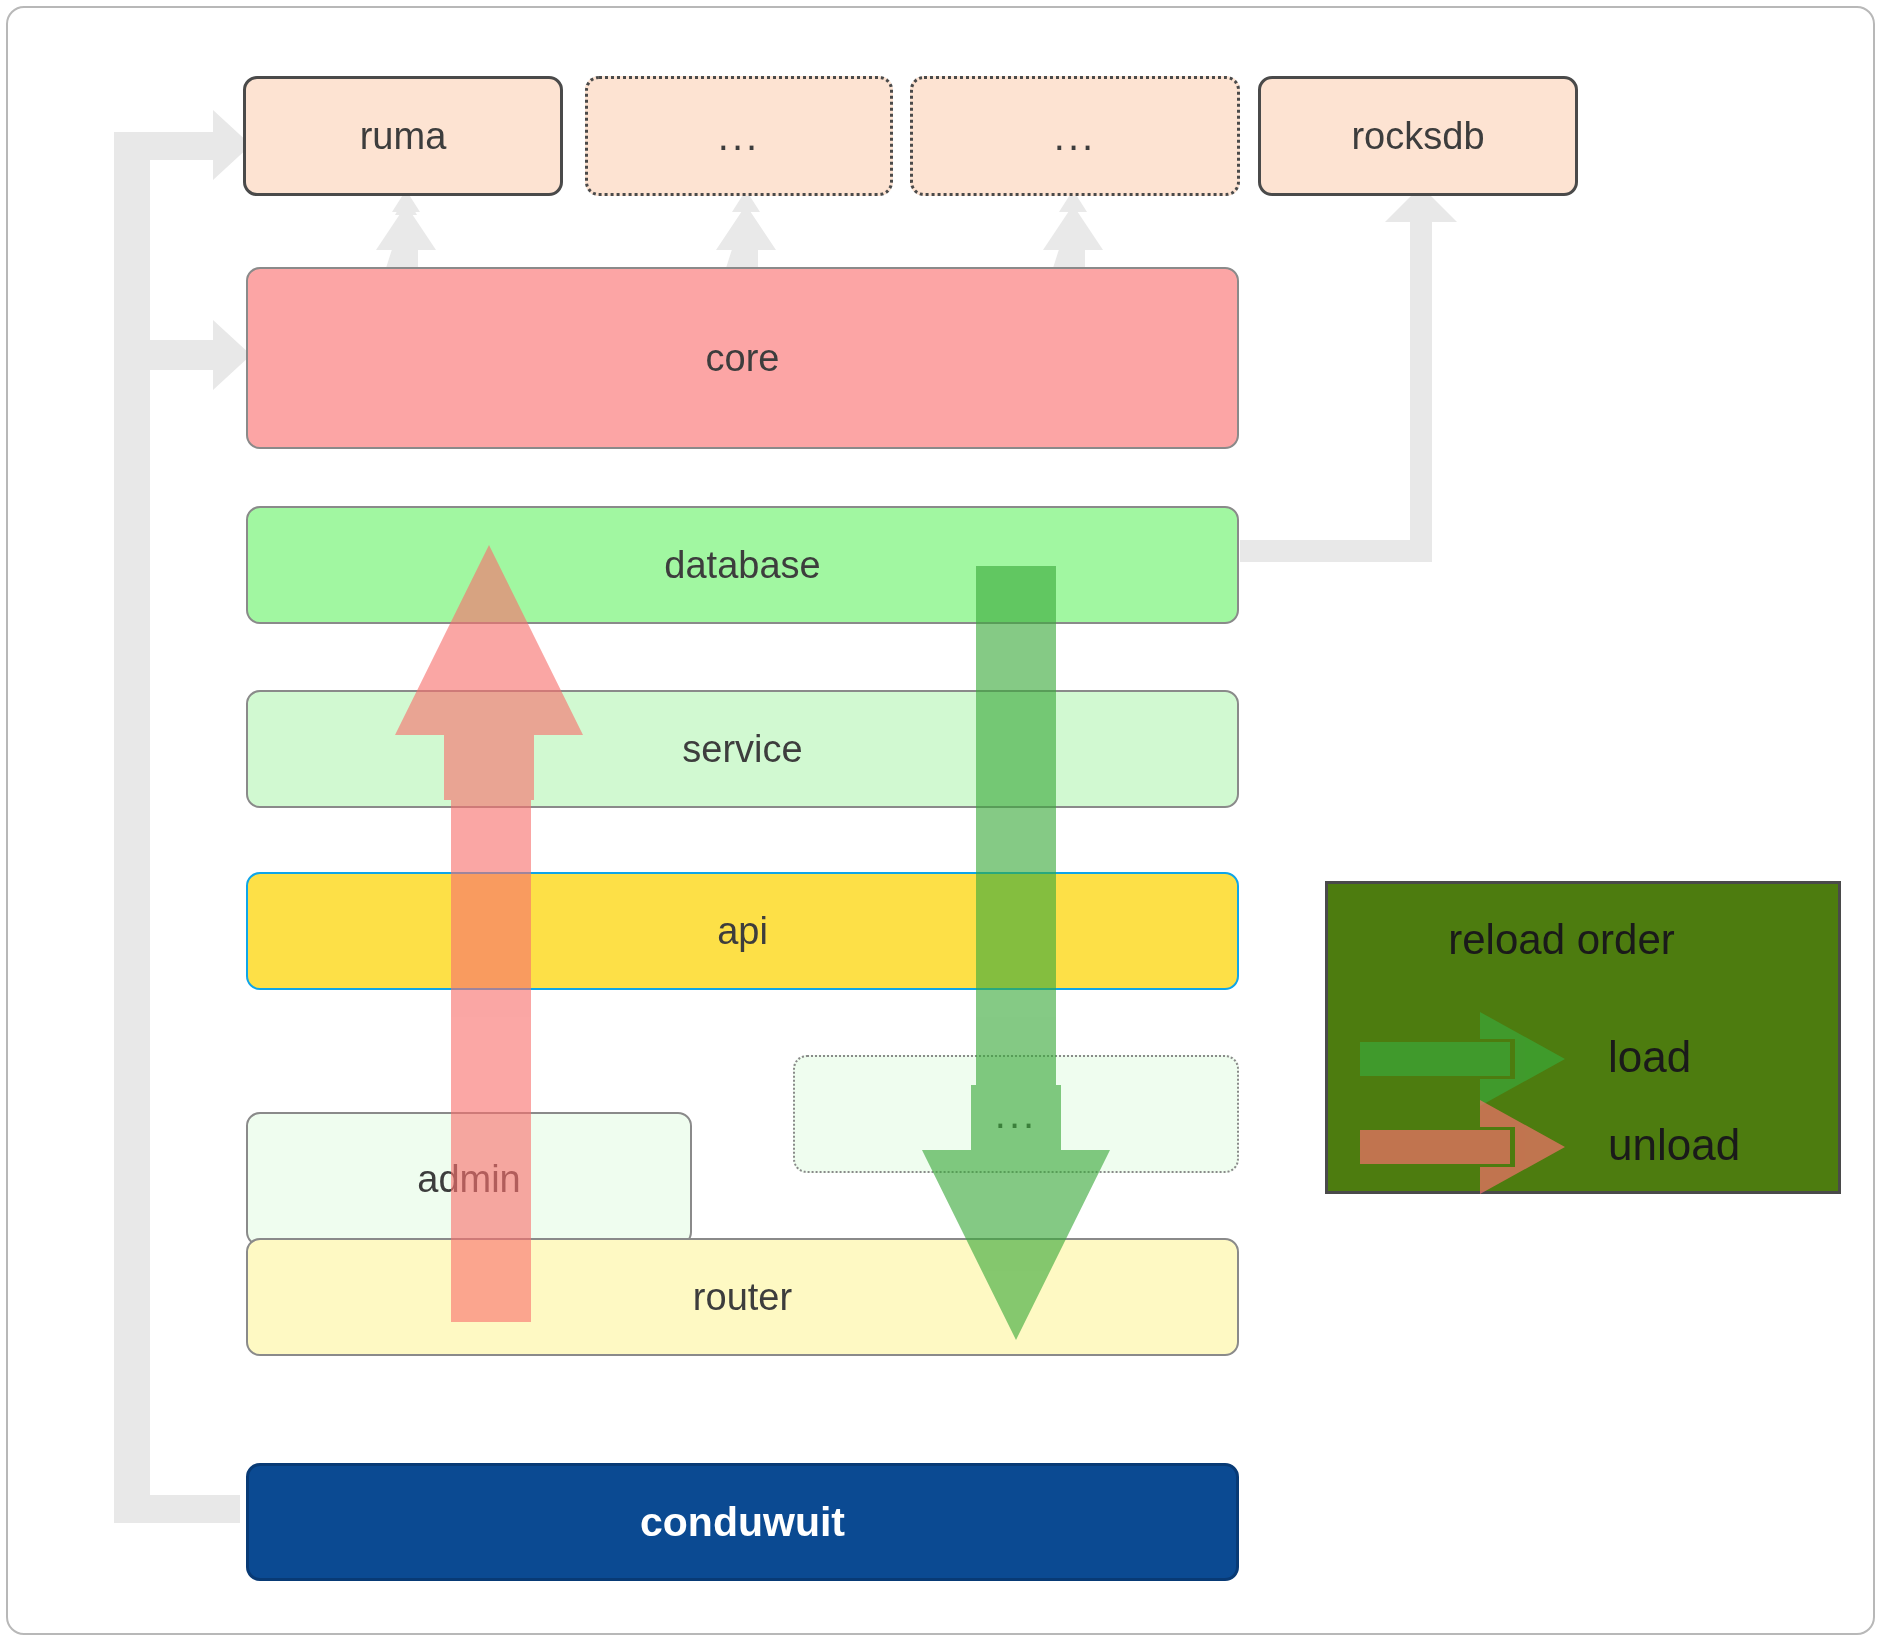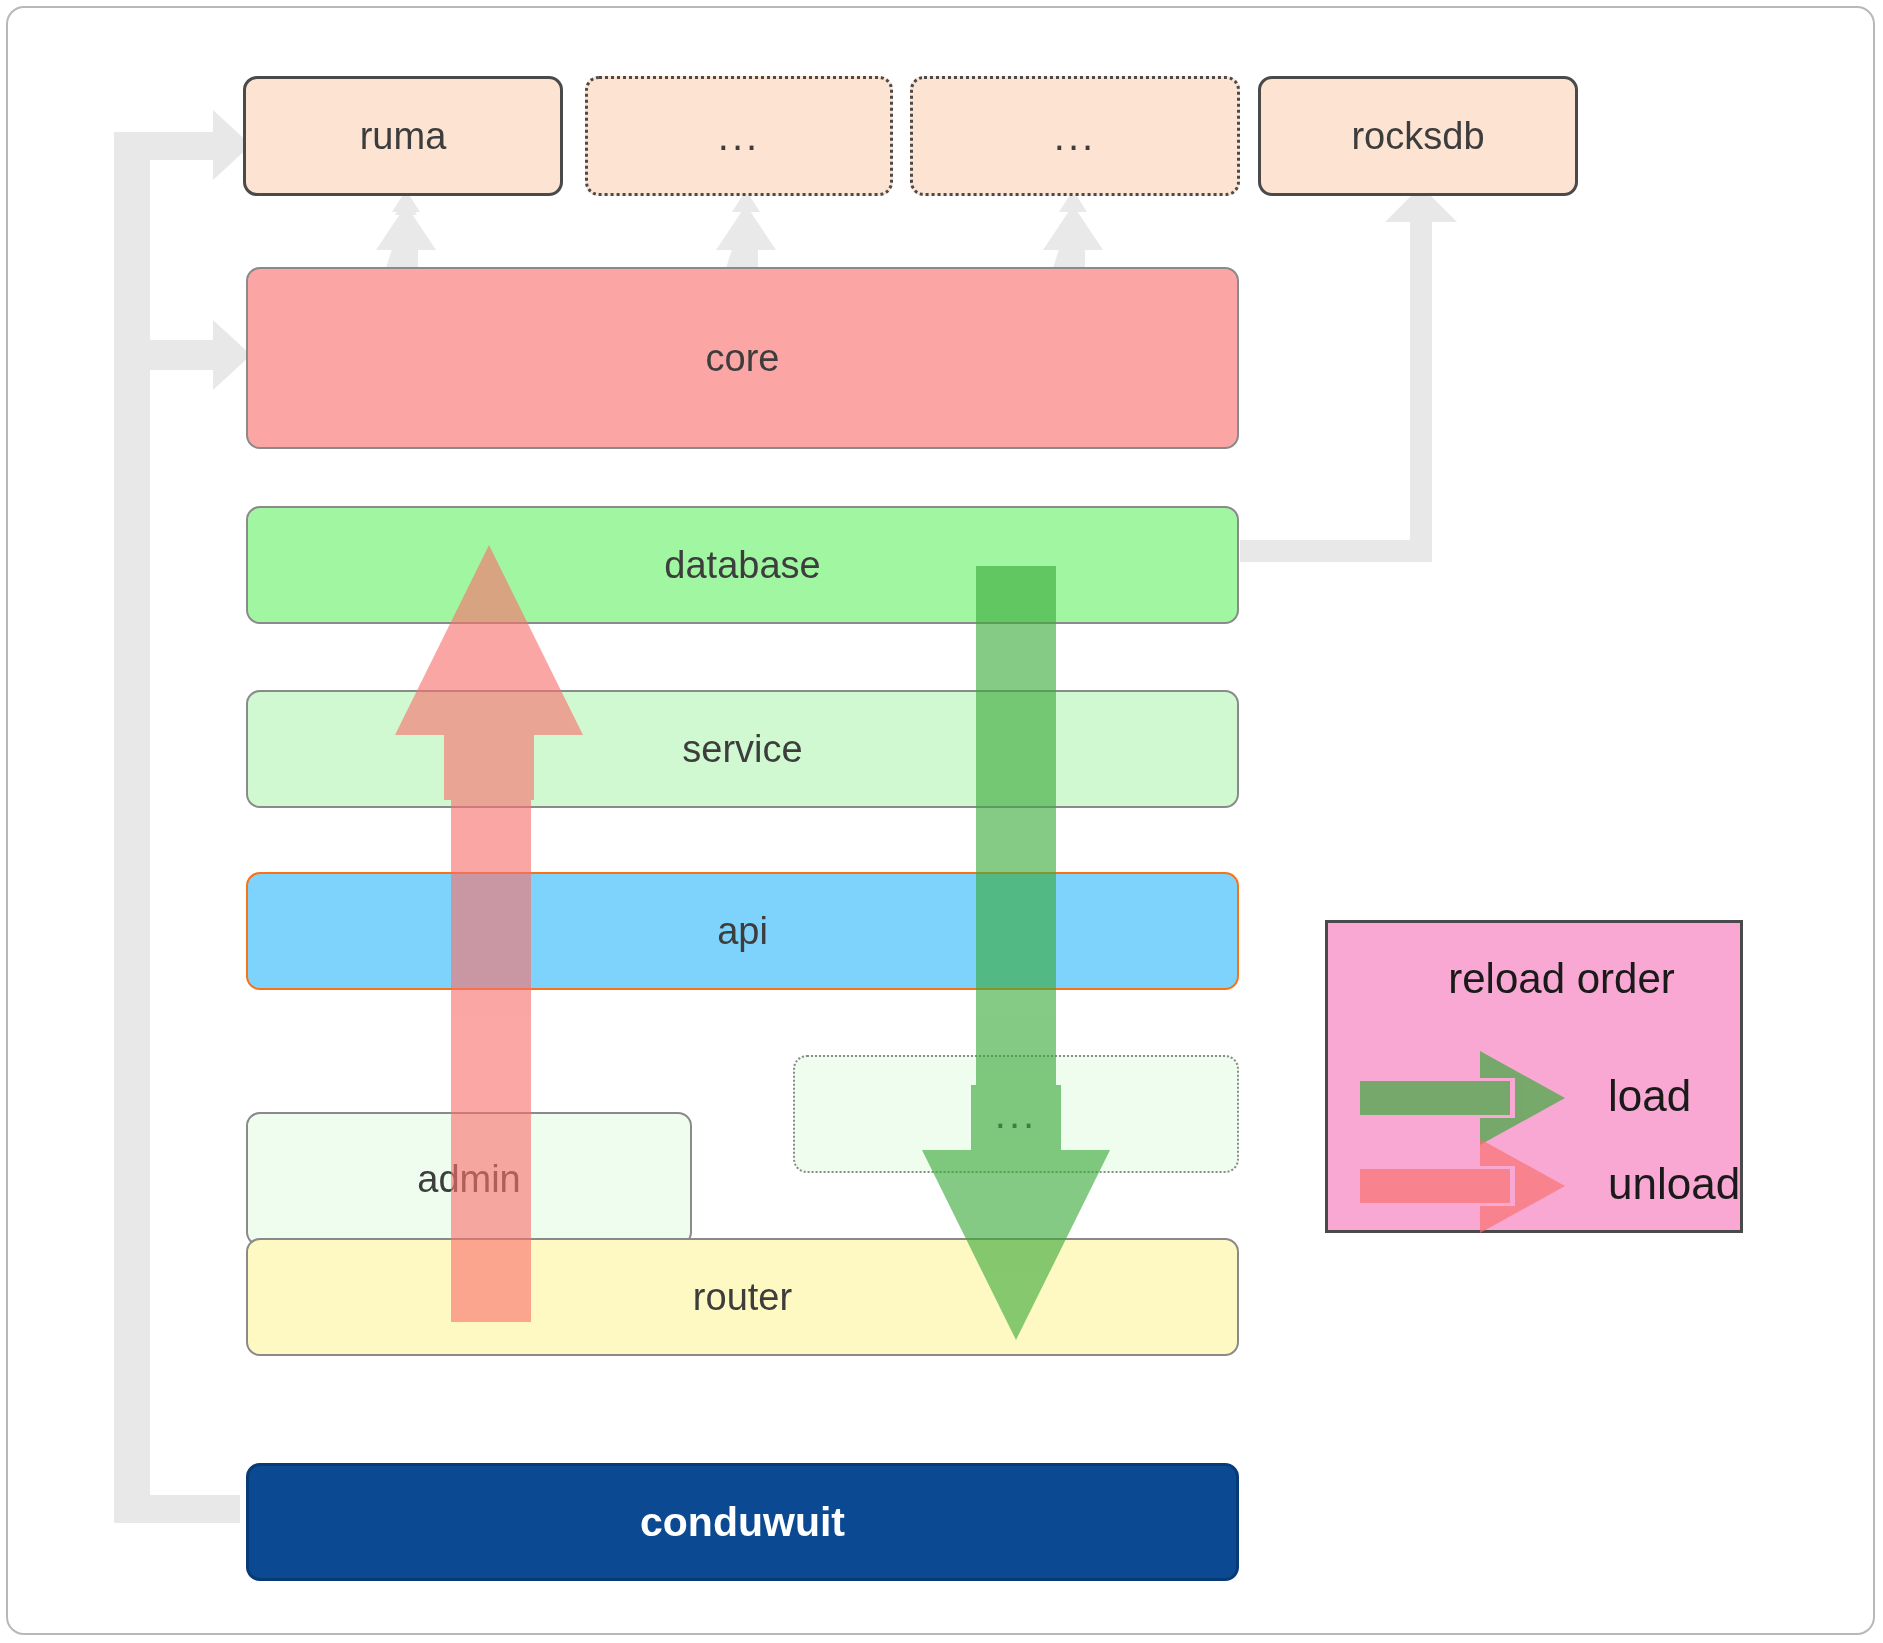--- a/index.html
+++ b/index.html
@@ -54,22 +54,22 @@
   }
   .node.database {
     background: #a1f7a1;
     border: 2px solid #8a8a8a;
   }
   .node.service {
     background: #d1f9d1;
     border: 2px solid #8a8a8a;
   }
   .node.api {
-    background: #7dd3fc;
-    border: 2px solid #f97316;
+    background: #fde047;
+    border: 2px solid #0ea5e9;
   }
   .node.admin {
     background: #effdef;
     border: 2px solid #8a8a8a;
   }
   .node.ellipsis-layer {
     background: #effdef;
     border: 2px dotted #8a8a8a;
   }
   .node.router {
@@ -100,25 +100,25 @@
   }
   svg.below { z-index: 1; }
   svg.above { z-index: 5; }
   .node { z-index: 3; }
   .node.app { z-index: 3; }
 
   
   #legend {
     position: absolute;
     left: 1325px;
-    top: 920px;
-    width: 418px;
+    top: 881px;
+    width: 516px;
     height: 313px;
     box-sizing: border-box;
-    background: #f9a8d4;
+    background: #4d7c0f;
     border: 3px solid #4a4a4a;
     z-index: 6;
   }
   #legend-title {
     position: absolute;
     left: 0;
     top: 32px;
     width: 467px;
     text-align: center;
     font-size: 42px;

